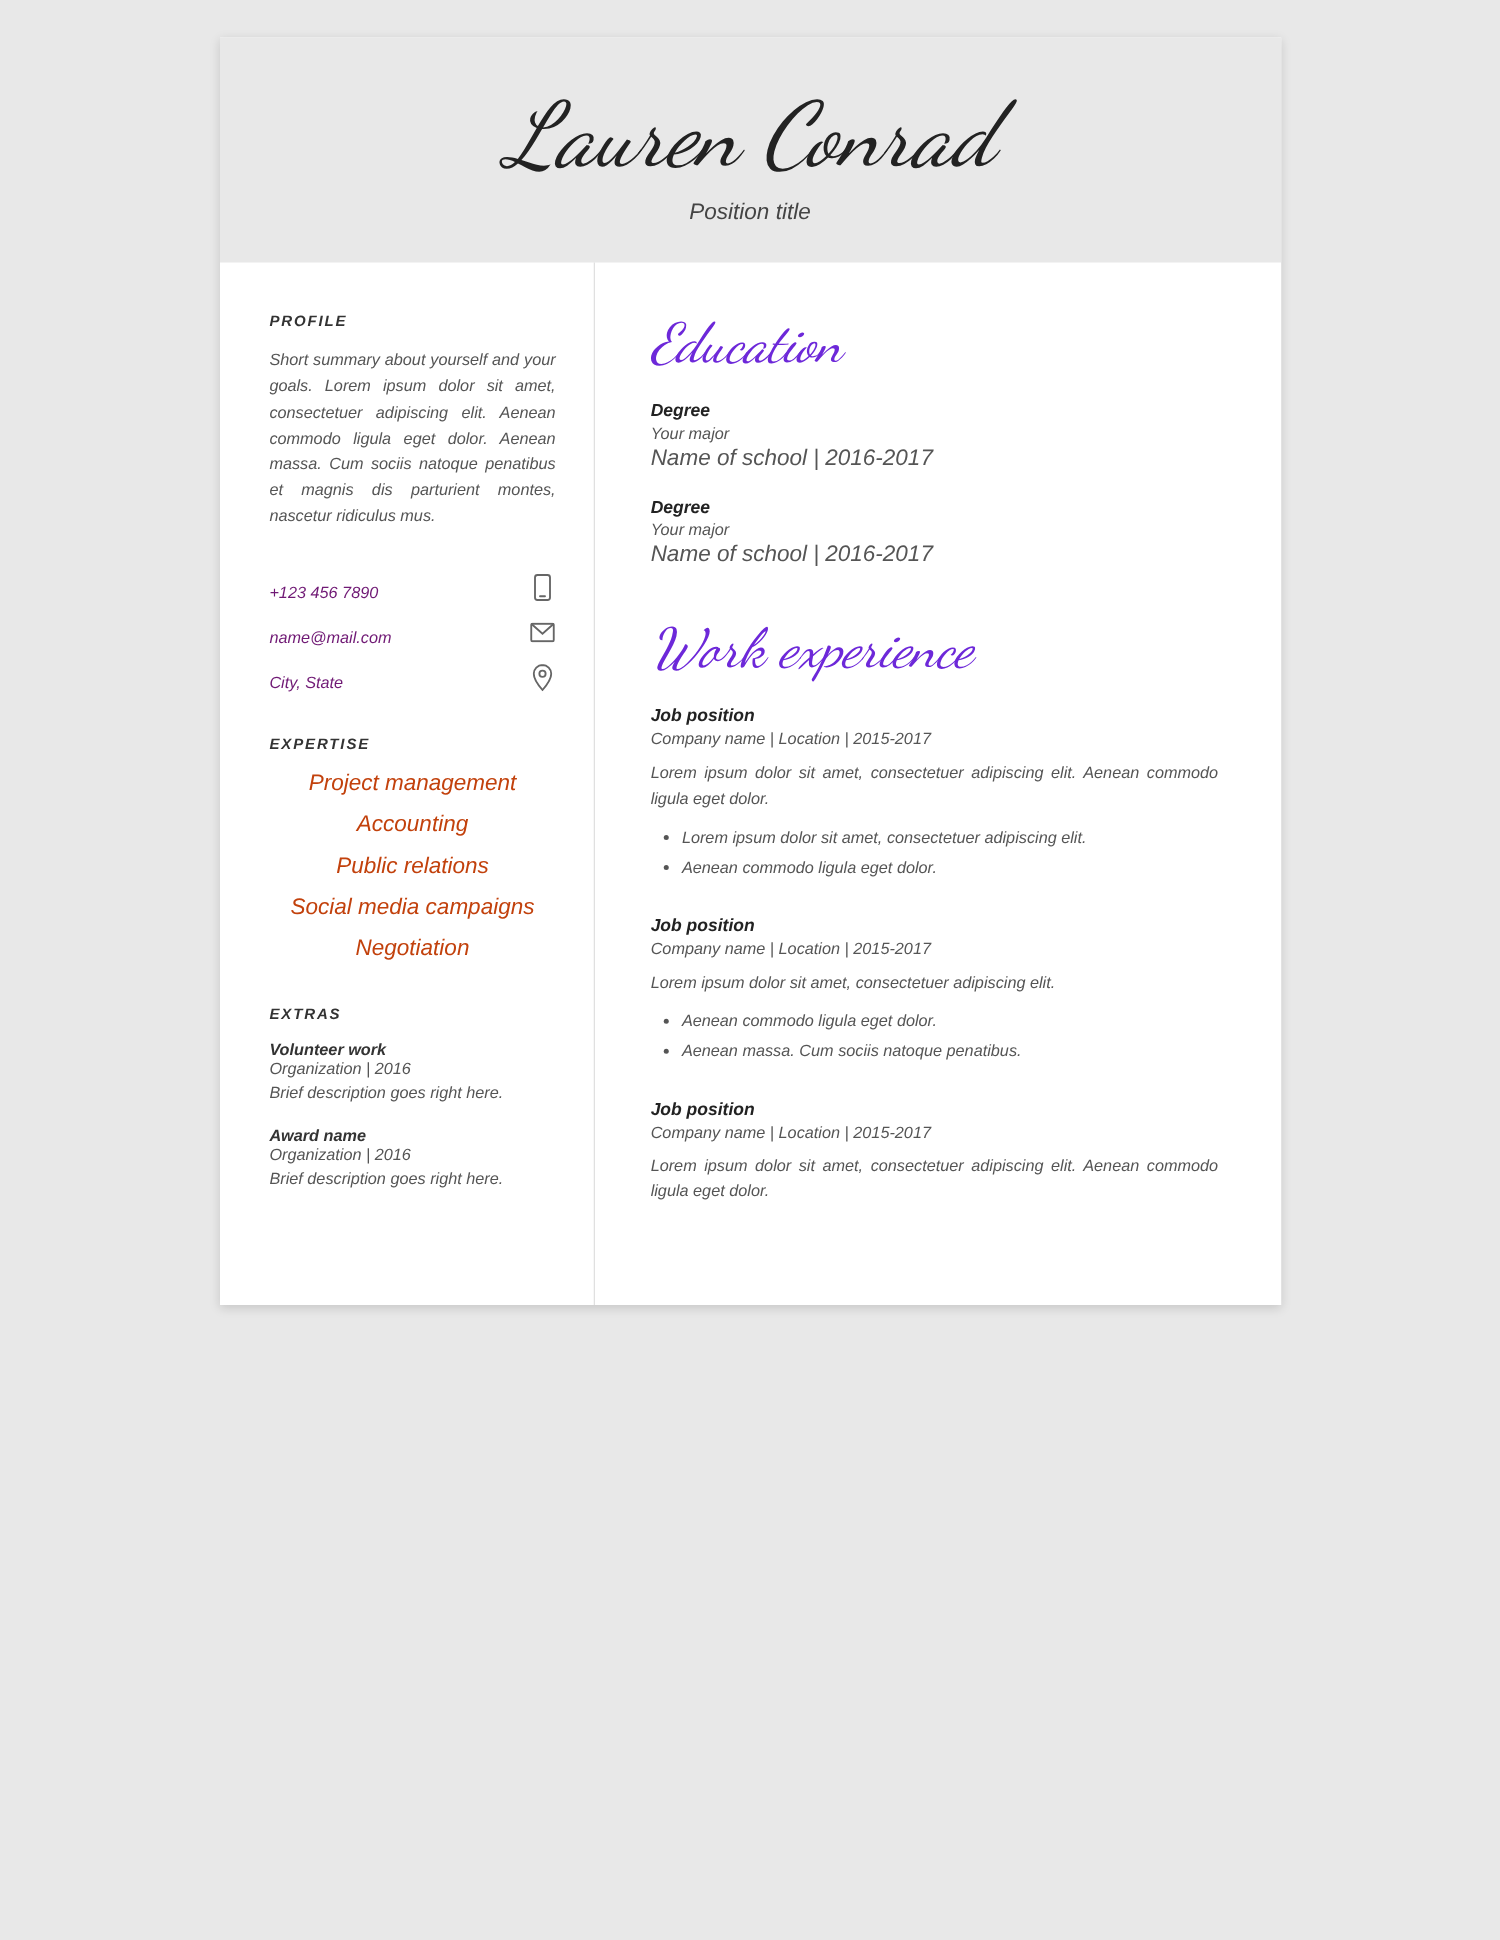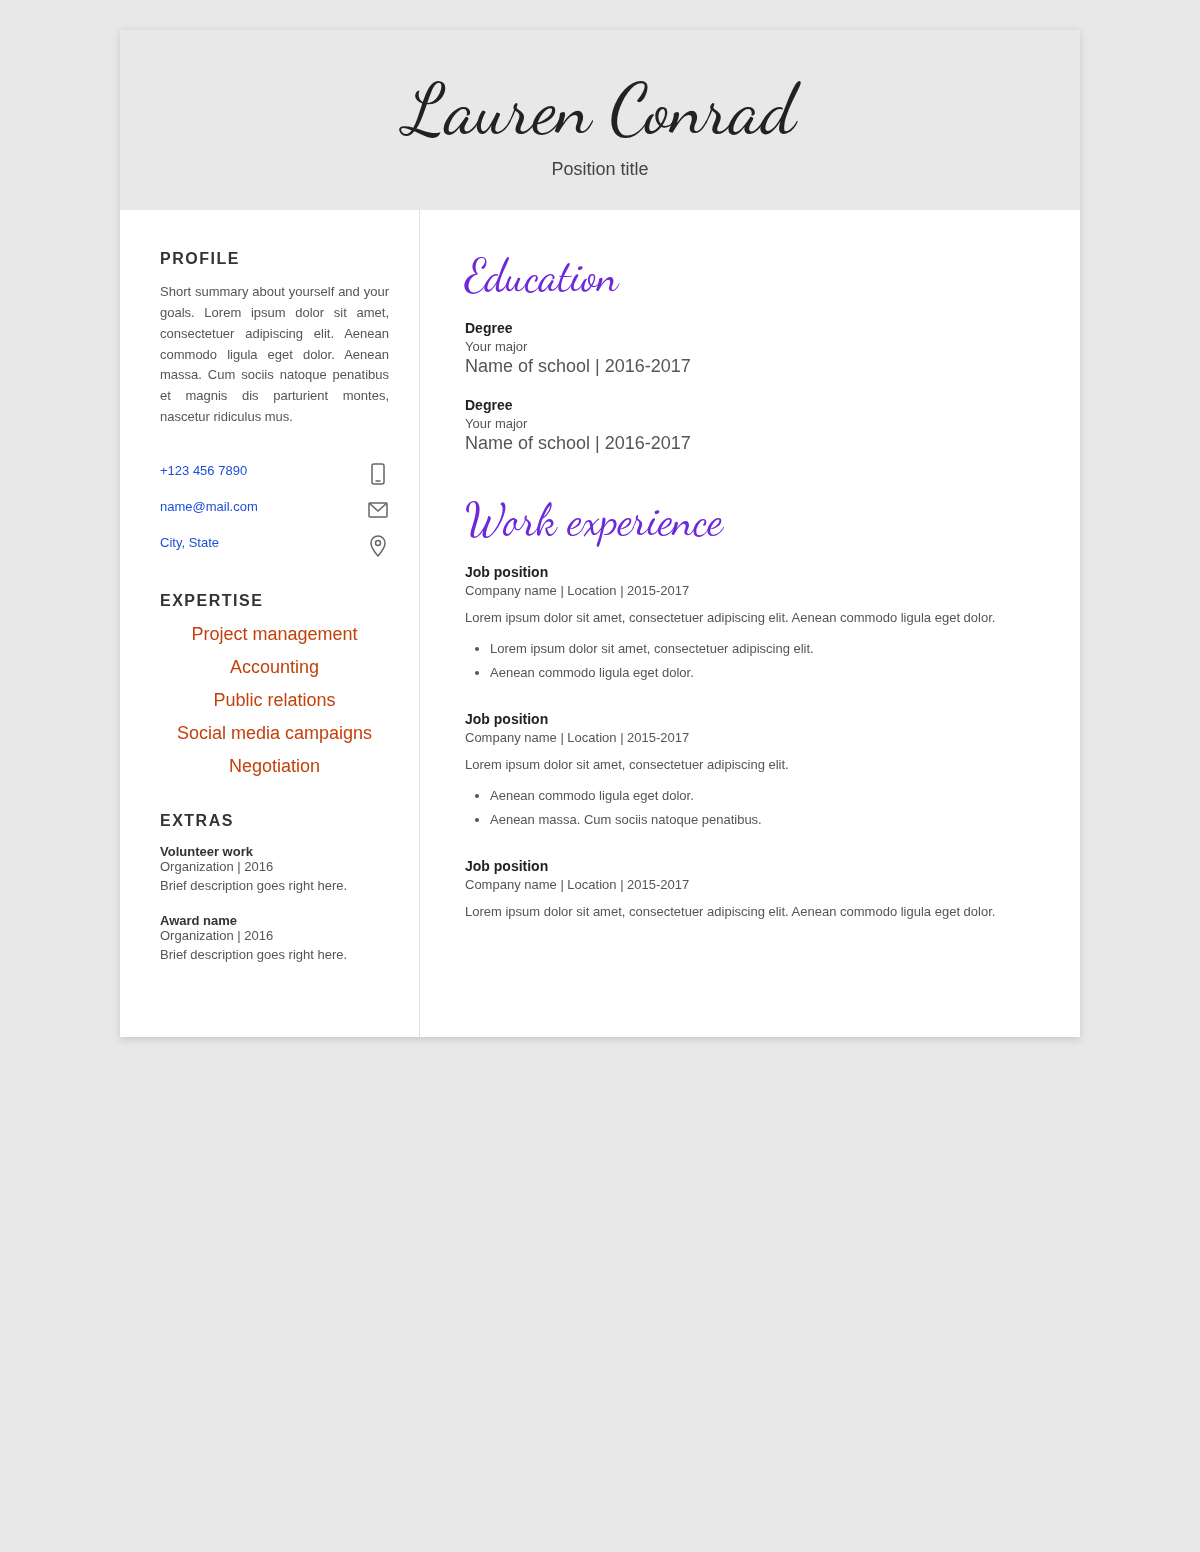--- a/index.html
+++ b/index.html
@@ -6,23 +6,24 @@
 
     body {
       background: #e8e8e8;
       font-family: 'Georgia', serif;
       display: flex;
       justify-content: center;
       padding: 30px 0;
     }
 
     .resume-page {
-      width: 960px;
+      width: 849px;
       background: #fff;
       box-shadow: 0 2px 8px rgba(0,0,0,0.15);
+      font-style: italic;
     }
 
     
     .resume-header {
       background: #e8e8e8;
       text-align: center;
       padding: 40px 20px 30px;
     }
 
     .resume-name {
@@ -54,45 +55,45 @@
       padding: 40px 30px 40px 40px;
       border-right: 1px solid #e0e0e0;
     }
 
     .sidebar-section {
       margin-bottom: 35px;
     }
 
     .sidebar-section-title {
       font-family: Arial, sans-serif;
-      font-size: 16px;
+      font-size: 12px;
       font-weight: bold;
       letter-spacing: 1.5px;
       text-transform: uppercase;
       color: #333;
       margin-bottom: 14px;
     }
 
     .profile-text {
       font-family: Arial, sans-serif;
       font-size: 13px;
       color: #555;
       line-height: 1.6;
       text-align: justify;
     }
 
     
     .contact-item {
       display: flex;
-      align-items: flex-start;
+      align-items: flex-end;
       justify-content: space-between;
       margin-bottom: 14px;
       font-family: Arial, sans-serif;
       font-size: 13px;
-      color: #1d4ed8;
+      color: #701a75;
     }
 
     .contact-icon {
       width: 22px;
       height: 22px;
       display: flex;
       align-items: center;
       justify-content: center;
       color: #666;
     }

